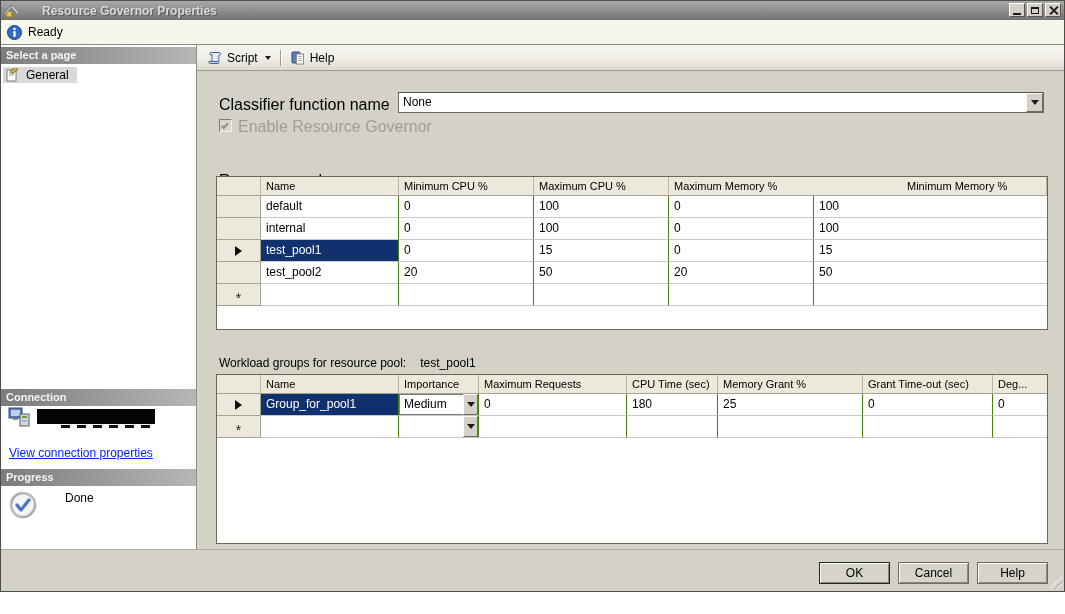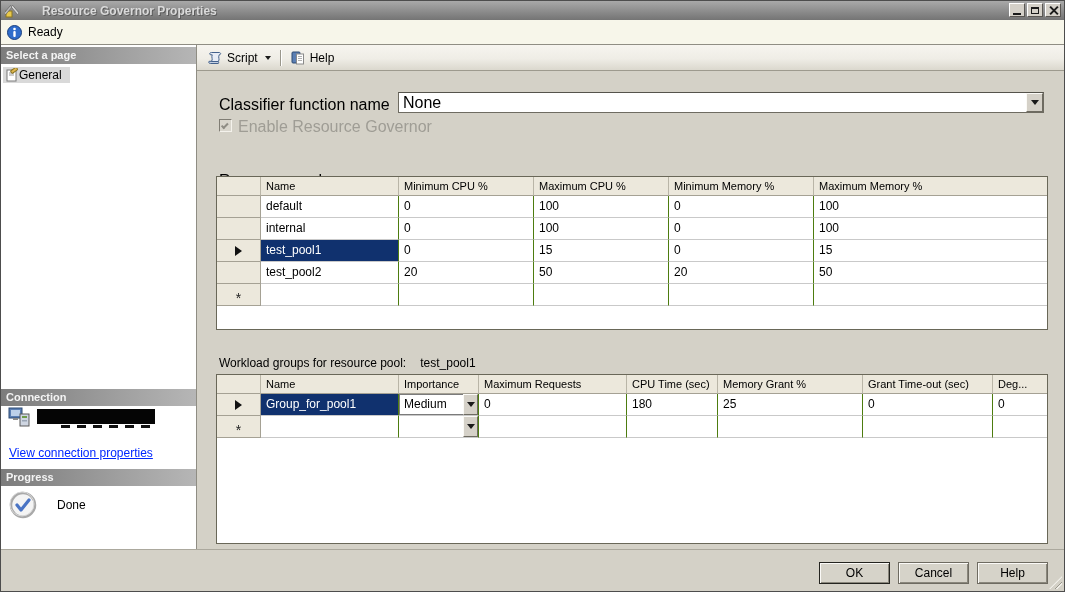--- a/index.html
+++ b/index.html
@@ -20,41 +20,41 @@
   .glyph-close::after { transform:rotate(-45deg); }
 
   
   .readybar { height:25px; background:#f7f6ea; border-bottom:1px solid #8f8d83; display:flex; align-items:center; gap:6px; padding-left:6px; }
   .readybar .ready-text { font-size:12px; color:#000; }
 
   
   .body-row { display:flex; height:506px; }
   .sidebar { position:relative; width:196px; background:#ffffff; border-right:1px solid #8f8d83; }
   .side-header { position:absolute; left:0; right:0; height:17px; background:linear-gradient(to right,#7c7c7c,#b6b6b6); color:#f4f4f4; font-size:11px; font-weight:bold; line-height:17px; padding-left:5px; }
-  .page-item { position:absolute; left:2px; top:22px; display:inline-flex; align-items:flex-end; gap:0; background:#d9d9d9; padding:1px 8px 1px 2px; font-size:12px; color:#000; }
+  .page-item { position:absolute; left:2px; top:22px; display:inline-flex; align-items:flex-end; gap:7px; background:#d9d9d9; padding:1px 8px 1px 2px; font-size:12px; color:#000; }
   .conn-row { position:absolute; left:6px; top:361px; display:flex; align-items:flex-start; gap:6px; }
   .redaction { width:118px; height:15px; background:#050505; margin-top:3px; }
   .redaction-marks { position:absolute; left:60px; top:380px; width:92px; height:3px;
      background:repeating-linear-gradient(to right,#111 0 9px,transparent 9px 16px); }
   .view-link { position:absolute; left:8px; top:401px; font-size:12px; color:#0026ff; text-decoration:underline; cursor:pointer; }
-  .done-row { position:absolute; left:8px; top:446px; display:flex; align-items:center; gap:20px; }
+  .done-row { position:absolute; left:8px; top:446px; display:flex; gap:28px; }
   .done-text { font-size:12px; color:#000; }
 
   
   .main { position:relative; flex:1; background:#d4d1c7; }
   .toolbar { position:absolute; left:0; right:0; top:0; height:26px; background:linear-gradient(to bottom,#f6f4ef 0%,#efede6 55%,#dbd8ce 100%); border-bottom:1px solid #9d9a8e; display:flex; align-items:center; padding-left:6px; }
   .tool-btn { display:flex; align-items:center; gap:4px; padding:2px 4px; font-size:12px; color:#000; cursor:pointer; }
   .tool-sep { width:1px; height:16px; background:#9a978c; box-shadow:1px 0 0 #ffffff; margin:0 5px; }
   .dd-arrow { width:0; height:0; border-left:3px solid transparent; border-right:3px solid transparent; border-top:4px solid #1a1a1a; margin-left:3px; }
 
   .lbl { position:absolute; font-size:16px; color:#000; }
 
   
   .combo { position:absolute; left:201px; top:47px; width:646px; height:21px; background:#ffffff; border:1px solid #6e6b61; border-top-color:#55534b; display:flex; }
-  .combo .combo-text { flex:1; font-size:16px; line-height:19px; padding-left:4px; color:#000;border-radius:8px; }
+  .combo .combo-text { flex:1; font-size:12px; line-height:19px; padding-left:4px; color:#000;border-radius:8px; }
   .combo-btn { width:17px; height:100%; background:#d5d1c8; border:1px solid; border-color:#fbfaf6 #6e6b61 #6e6b61 #fbfaf6; display:flex; align-items:center; justify-content:center; cursor:pointer; }
   .tri-down { width:0; height:0; border-left:4px solid transparent; border-right:4px solid transparent; border-top:5px solid #1a1a1a; }
 
   
   .checkbox { position:absolute; left:22px; top:74px; width:13px; height:13px; background:#d9d6cd; border:1px solid; border-color:#807d74 #f4f2ec #f4f2ec #807d74; display:flex; align-items:center; justify-content:center; }
   .checkmark { width:7px; height:4px; border-left:2px solid #8f8d85; border-bottom:2px solid #8f8d85; transform:rotate(-45deg) translate(0,-1px); }
   .disabled-label { color:#9f9d95; }
 
   
   .grid { position:absolute; background:#ffffff; border:1px solid #696758; display:flex; flex-direction:column; }
@@ -216,22 +216,22 @@
       <span class="lbl disabled-label" style="left:41px; top:73px;">Enable Resource Governor</span>
 
       <span class="lbl" style="left:22px; top:127px;">Resource pools</span>
 
       <div class="grid" style="left:19px; top:131px; width:832px; height:154px;">
         <div class="g-head">
           <div class="g-hcell" style="width:44px;"></div>
           <div class="g-hcell" style="width:138px;">Name</div>
           <div class="g-hcell" style="width:135px;">Minimum CPU %</div>
           <div class="g-hcell" style="width:135px;">Maximum CPU %</div>
+          <div class="g-hcell" style="width:233px; border-right:none;">Maximum Memory %</div>
           <div class="g-hcell" style="width:145px;">Minimum Memory %</div>
-          <div class="g-hcell" style="width:233px; border-right:none;">Maximum Memory %</div>
         </div>
 
         <div class="g-row">
           <div class="g-sel" style="width:44px;"></div>
           <div class="g-cell" style="width:138px;">default</div>
           <div class="g-cell" style="width:135px;">0</div>
           <div class="g-cell" style="width:135px;">100</div>
           <div class="g-cell" style="width:145px;">0</div>
           <div class="g-cell" style="width:233px; border-right:none;">100</div>
         </div>

